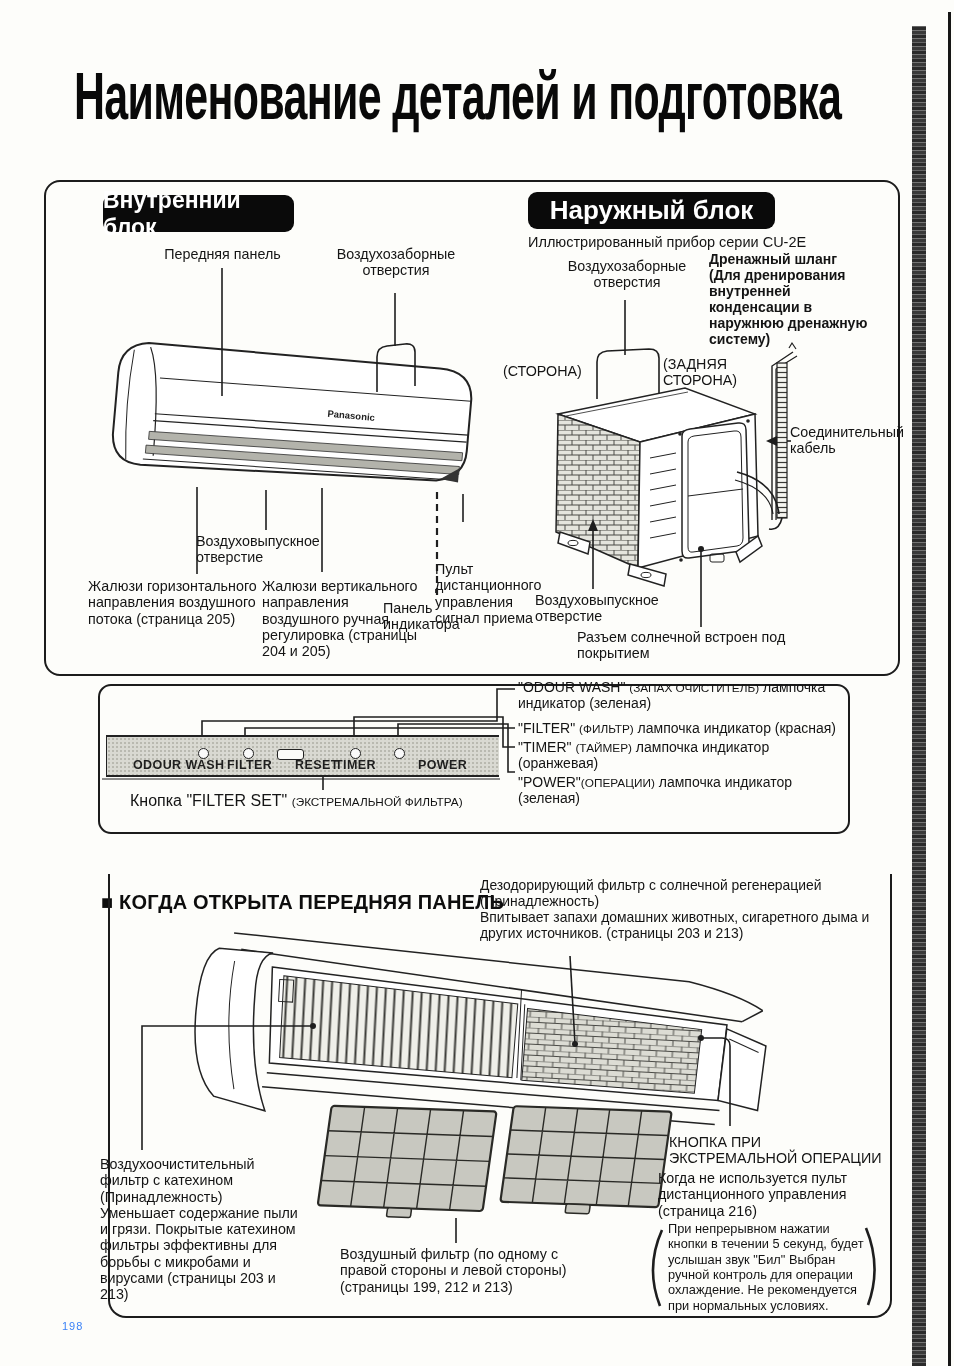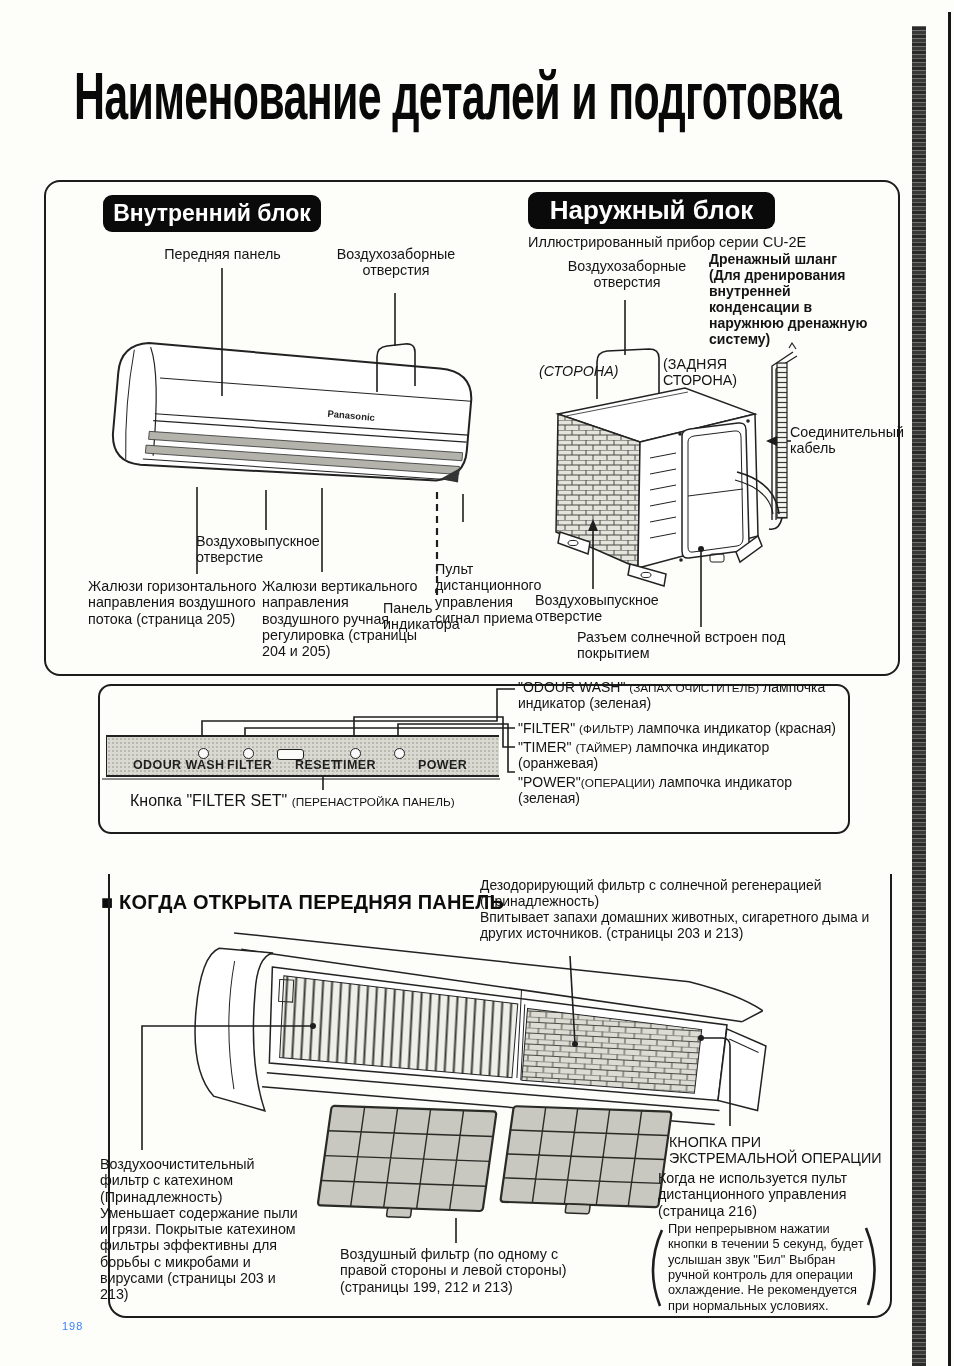--- a/index.html
+++ b/index.html
@@ -38,21 +38,21 @@
   svg{position:absolute;overflow:visible;}
   svg text{font-family:"Liberation Sans",sans-serif;}
 </style>
 </head>
 <body>
 
 <div class="title">Наименование деталей и подготовка</div>
 
 <div class="box" style="left:44px;top:180px;width:852px;height:492px;"></div>
 
-<div class="badge" style="left:103px;top:195px;width:218px;height:37px;font-size:23px;">Внутренний блок</div>
+<div class="badge" style="left:103px;top:195px;width:191px;height:37px;font-size:23px;">Внутренний блок</div>
 <div class="badge" style="left:528px;top:192px;width:247px;height:37px;font-size:26px;">Наружный блок</div>
 <div class="subttl" style="left:528px;top:234px;">Иллюстрированный прибор серии CU-2E</div>
 
 <div class="lbl c" style="left:140px;top:246px;width:165px;">Передняя панель</div>
 <div class="lbl c" style="left:320px;top:246px;width:152px;">Воздухозаборные
 отверстия</div>
 <div class="lbl" style="left:196px;top:533px;width:170px;">Воздуховыпускное
 отверстие</div>
 <div class="lbl" style="left:88px;top:578px;width:190px;">Жалюзи горизонтального
 направления воздушного
@@ -70,21 +70,21 @@
 сигнал приема</div>
 
 <div class="lbl c" style="left:552px;top:258px;width:150px;">Воздухозаборные
 отверстия</div>
 <div class="lbl" style="left:709px;top:252px;width:185px;font-size:14px;font-weight:bold;">Дренажный шланг
 (Для дренирования
 внутренней
 конденсации в
 наружнюю дренажную
 систему)</div>
-<div class="lbl" style="left:539px;top:363px;font-style:italic;">(СТОРОНА)</div>
+<div class="lbl" style="left:503px;top:363px;">(СТОРОНА)</div>
 <div class="lbl" style="left:663px;top:356px;width:115px;">(ЗАДНЯЯ
 СТОРОНА)</div>
 <div class="lbl" style="left:790px;top:424px;width:115px;">Соединительный
 кабель</div>
 <div class="lbl" style="left:535px;top:592px;width:170px;">Воздуховыпускное
 отверстие</div>
 <div class="lbl" style="left:577px;top:629px;width:300px;">Разъем солнечной встроен  под
 покрытием</div>
 
 <svg style="left:95px;top:328px;" width="400" height="200" viewBox="0 0 400 200">
@@ -236,21 +236,21 @@
   <span class="led" style="left:243px;"></span>
   <span class="led" style="left:287px;"></span>
   <span class="fsbtn"></span>
   <span class="strip-word" style="left:26px;">ODOUR WASH</span>
   <span class="strip-word" style="left:120px;">FILTER</span>
   <span class="strip-word" style="left:188px;">RESET</span>
   <span class="strip-word" style="left:228px;">TIMER</span>
   <span class="strip-word" style="left:277px;margin-left:34px;">POWER</span>
 </div>
 
-<div class="cap"><span>Кнопка "FILTER SET" </span><span class="sm">(ПЕРЕНАСТРОЙКА ПАНЕЛЬ)</span></div>
+<div class="cap"><span>Кнопка "FILTER SET" </span><span class="sm">(ЭКСТРЕМАЛЬНОЙ ФИЛЬТРА)</span></div>
 
 <div class="desc" style="top:680px;"><span>"ODOUR WASH" </span><span class="sm">(ЗАПАХ ОЧИСТИТЕЛЬ)</span><span> лампочка
 индикатор (зеленая)</span></div>
 <div class="desc" style="top:721px;"><span>"FILTER" </span><span class="sm">(ФИЛЬТР)</span><span> лампочка индикатор (красная)</span></div>
 <div class="desc" style="top:740px;"><span>"TIMER" </span><span class="sm">(ТАЙМЕР)</span><span> лампочка индикатор
 (оранжевая)</span></div>
 <div class="desc" style="top:775px;"><span>"POWER"</span><span class="sm">(ОПЕРАЦИИ)</span><span> лампочка индикатор
 (зеленая)</span></div>
 
 <div class="heading"><span>■</span> <span>КОГДА ОТКРЫТА ПЕРЕДНЯЯ ПАНЕЛЬ</span></div>

